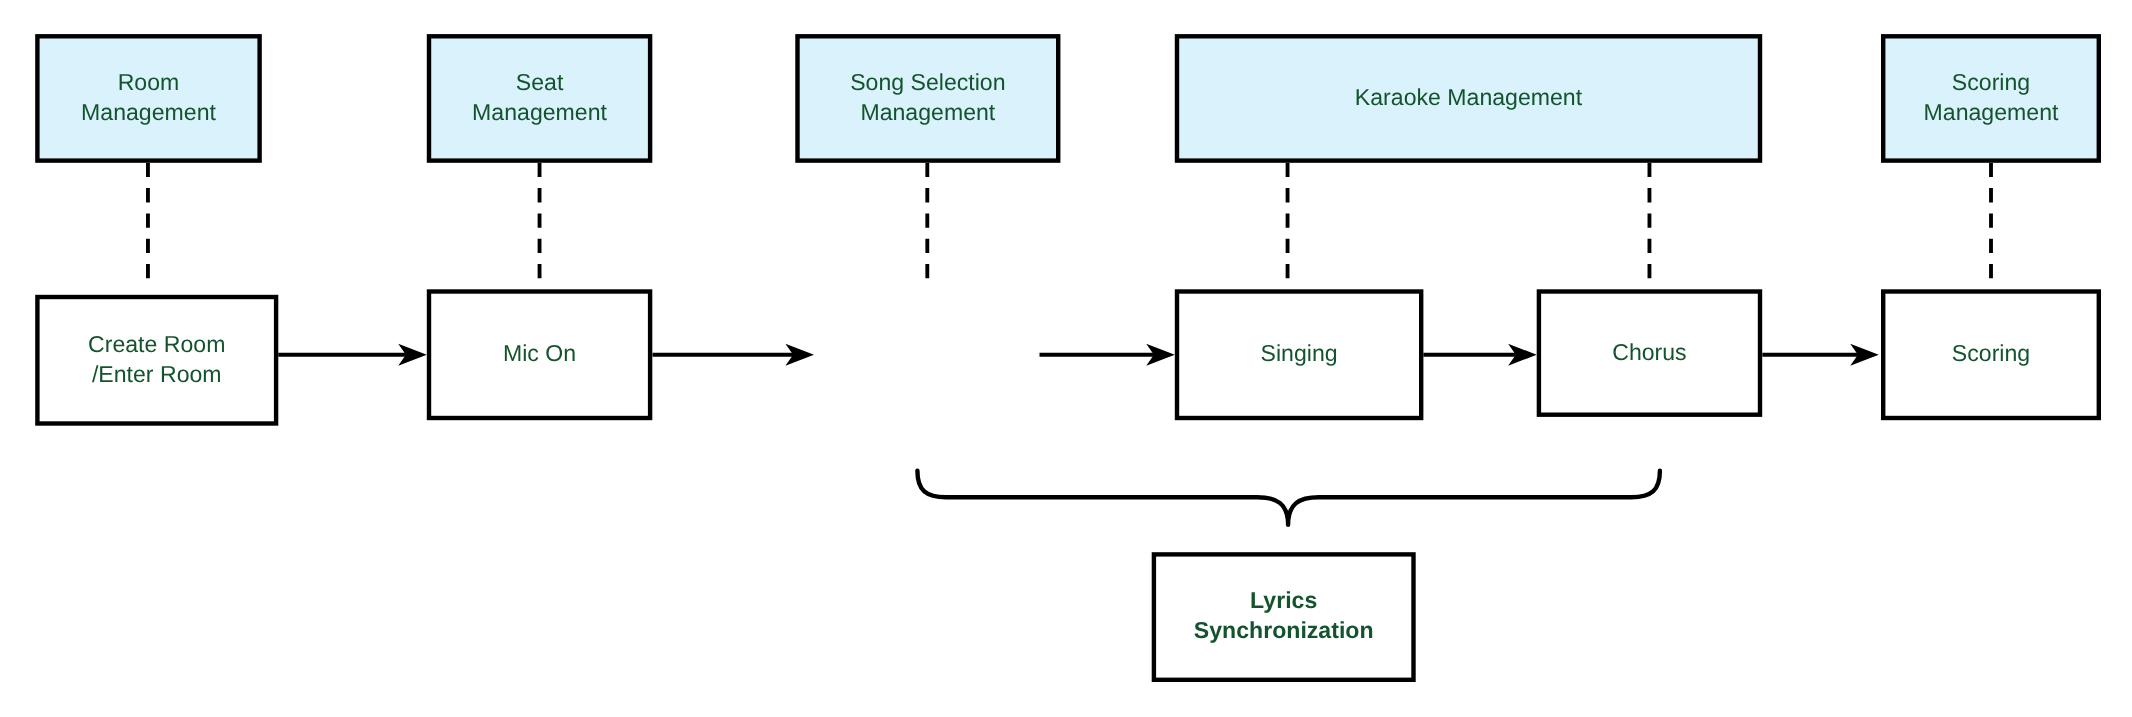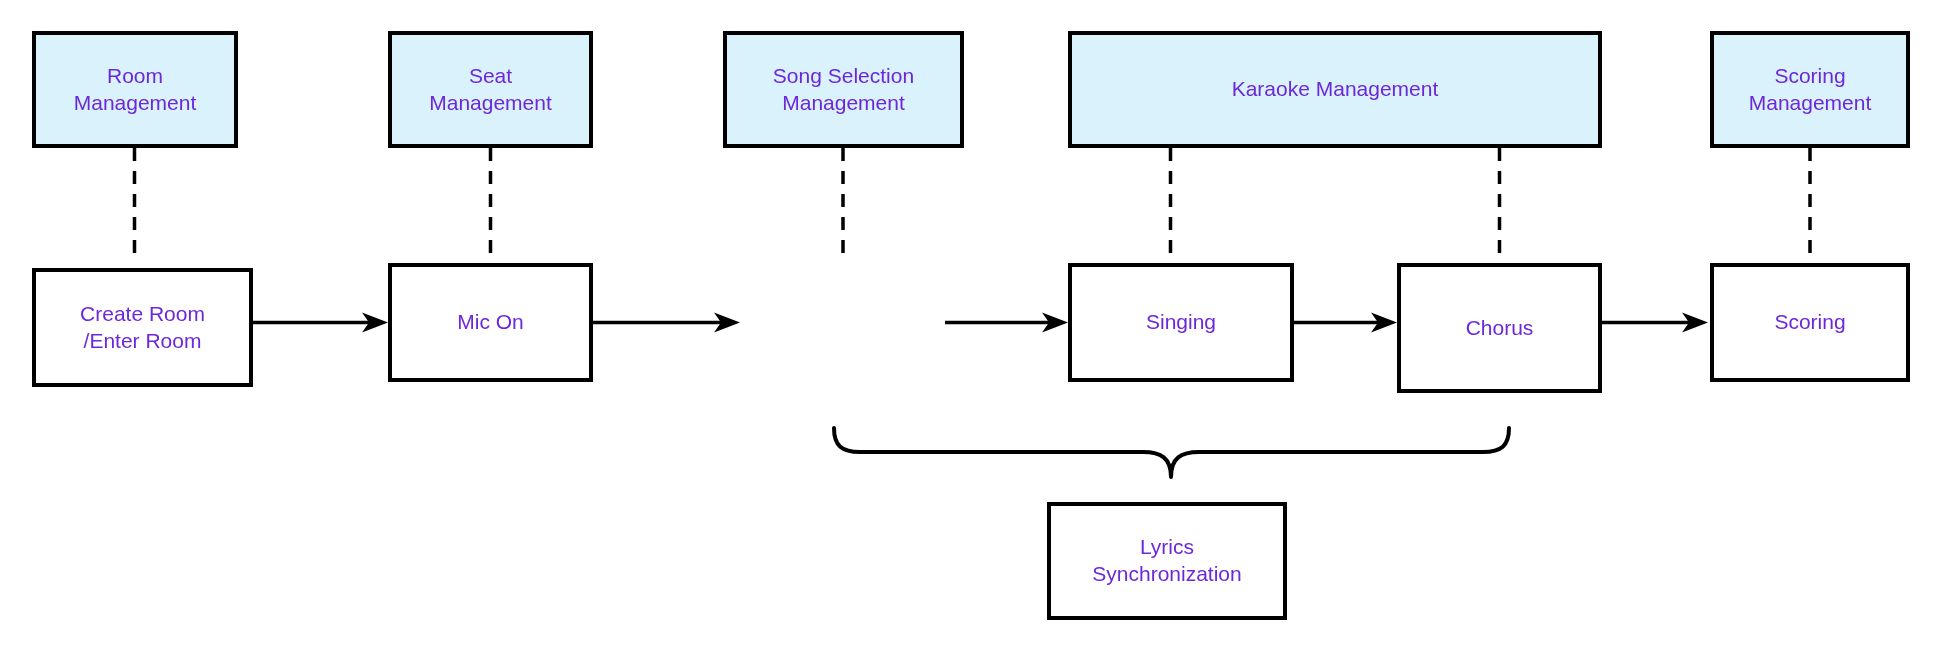--- a/index.html
+++ b/index.html
@@ -6,21 +6,21 @@
     margin: 0;
     padding: 0;
     background: #ffffff;
   }
   .canvas {
     position: relative;
     width: 1938px;
     height: 652px;
     background: #ffffff;
     font-family: "Liberation Sans", "DejaVu Sans", sans-serif;
-    color: #6d28d9;
+    color: #14532d;
     overflow: hidden;
   }
   .connectors {
     position: absolute;
     left: 0; top: 0;
     width: 1938px;
     height: 652px;
   }
   .box {
     position: absolute;
@@ -33,21 +33,21 @@
     font-size: 21px;
     line-height: 1.27;
   }
   .box span {
     white-space: pre-line;
     display: block;
     padding: 0 6px;
   }
   .module { background: #d9f2fb; }
   .step { background: #ffffff; }
-  .annotation { background: #ffffff; }
+  .annotation { background: #ffffff; font-weight: bold; }
 </style>
 </head>
 <body>
 
 <div class="canvas">
 
   <svg class="connectors" viewBox="0 0 1938 652" xmlns="http://www.w3.org/2000/svg">
 
     <line x1="134.5" y1="148" x2="134.5" y2="263" stroke="#000" stroke-width="3.5" stroke-dasharray="13 10"></line>
     <line x1="490.5" y1="148" x2="490.5" y2="263" stroke="#000" stroke-width="3.5" stroke-dasharray="13 10"></line>
@@ -109,21 +109,21 @@
   <div class="box step" style="left:32px; top:268px; width:221px; height:119px">
     <span>Create Room
 /Enter Room</span>
   </div>
   <div class="box step" style="left:388px; top:263px; width:205px; height:119px">
     <span>Mic On</span>
   </div>
   <div class="box step" style="left:1068px; top:263px; width:226px; height:119px">
     <span>Singing</span>
   </div>
-  <div class="box step" style="left:1397px; top:263px; width:205px; height:130px">
+  <div class="box step" style="left:1397px; top:263px; width:205px; height:116px">
     <span>Chorus</span>
   </div>
   <div class="box step" style="left:1710px; top:263px; width:200px; height:119px">
     <span>Scoring</span>
   </div>
 
   <div class="box annotation" style="left:1047px; top:502px; width:240px; height:118px">
     <span>Lyrics
 Synchronization</span>
   </div>

